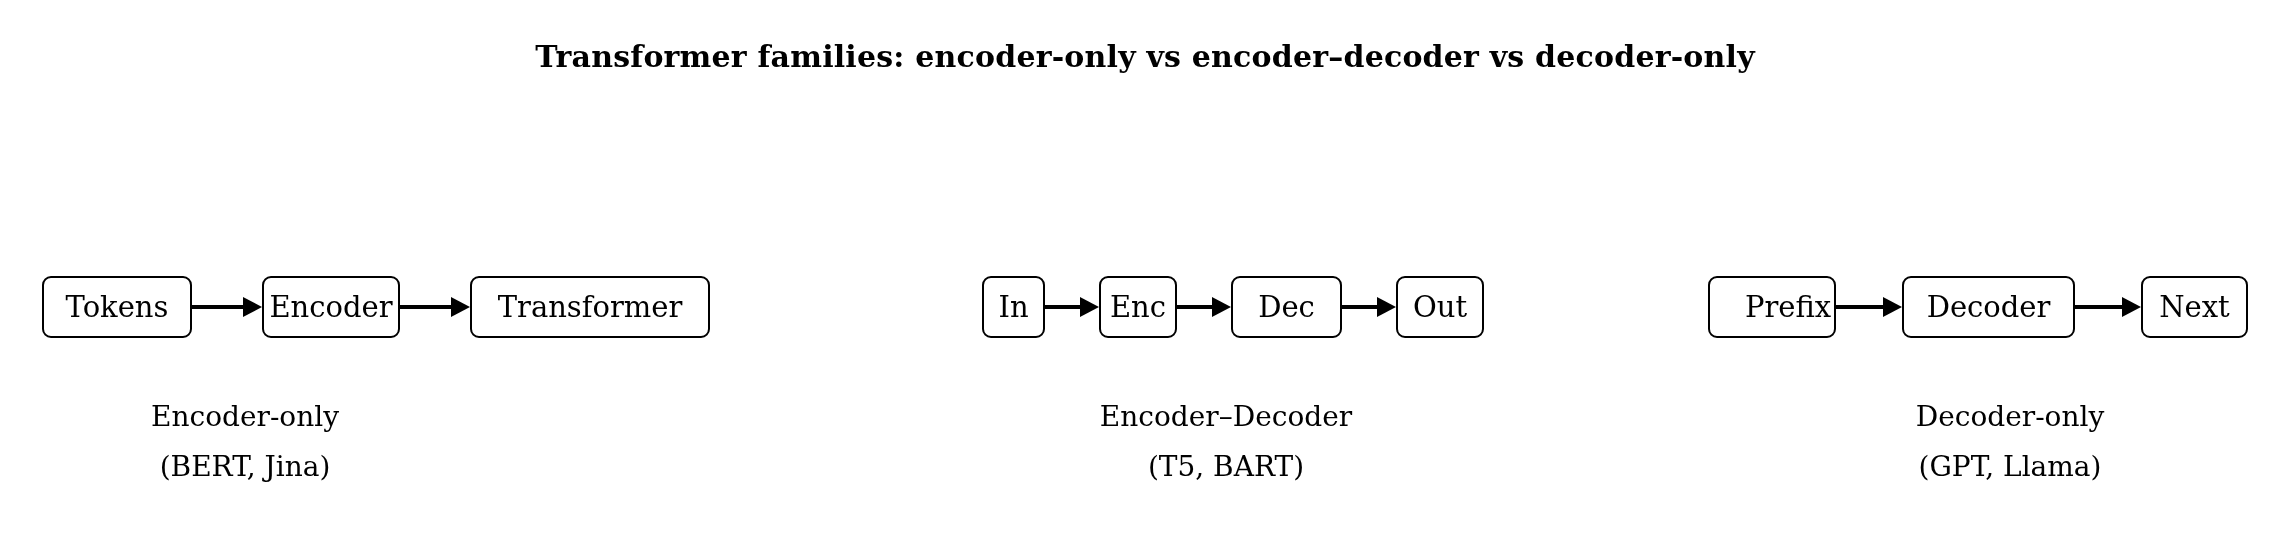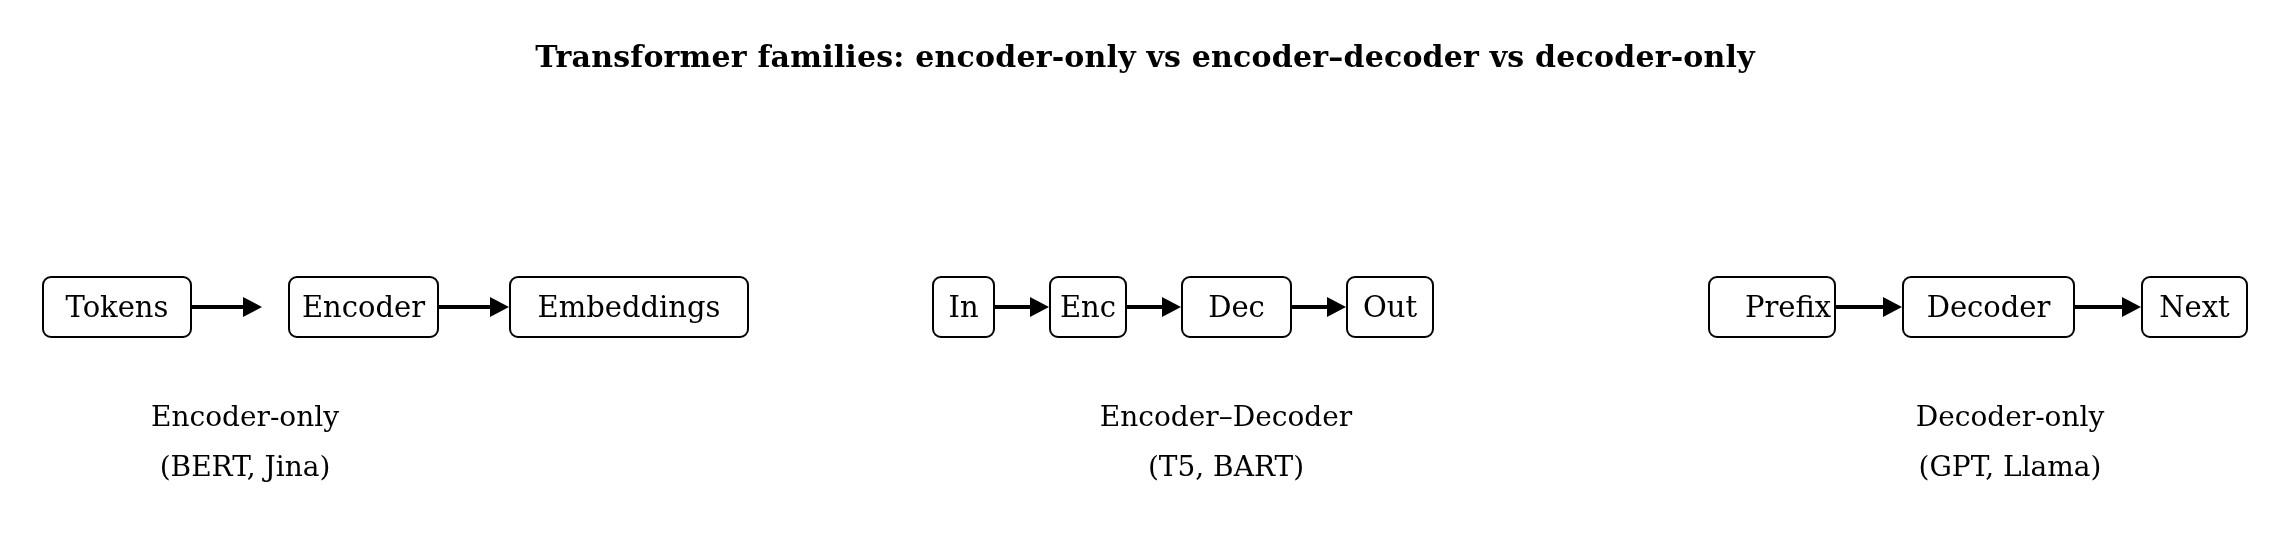--- a/index.html
+++ b/index.html
@@ -112,35 +112,35 @@
 
   <div class="diagram-title">Transformer families: encoder-only vs encoder–decoder vs decoder-only</div>
 
   <div class="group" style="left:42px;">
     <div class="pipeline">
       <div class="node-box" style="width:150px;">Tokens</div>
       <div class="arrow" style="width:70px;">
         <div class="shaft"></div>
         <div class="head"></div>
       </div>
-      <div class="node-box" style="width:151px;margin-left:26px;">Encoder</div>
+      <div class="node-box" style="width:138px;">Encoder</div>
       <div class="arrow" style="width:70px;">
         <div class="shaft"></div>
         <div class="head"></div>
       </div>
-      <div class="node-box" style="width:240px;">Embeddings</div>
+      <div class="node-box" style="width:240px;">Transformer</div>
     </div>
   </div>
 
   <div class="caption" style="left:42px; width:406px;">
     <span class="cap-line">Encoder-only</span>
     <span class="cap-line">(BERT, Jina)</span>
   </div>
 
-  <div class="group" style="left:932px;">
+  <div class="group" style="left:982px;">
     <div class="pipeline">
       <div class="node-box" style="width:63px;">In</div>
       <div class="arrow" style="width:54px;">
         <div class="shaft"></div>
         <div class="head"></div>
       </div>
       <div class="node-box" style="width:78px;">Enc</div>
       <div class="arrow" style="width:54px;">
         <div class="shaft"></div>
         <div class="head"></div>

